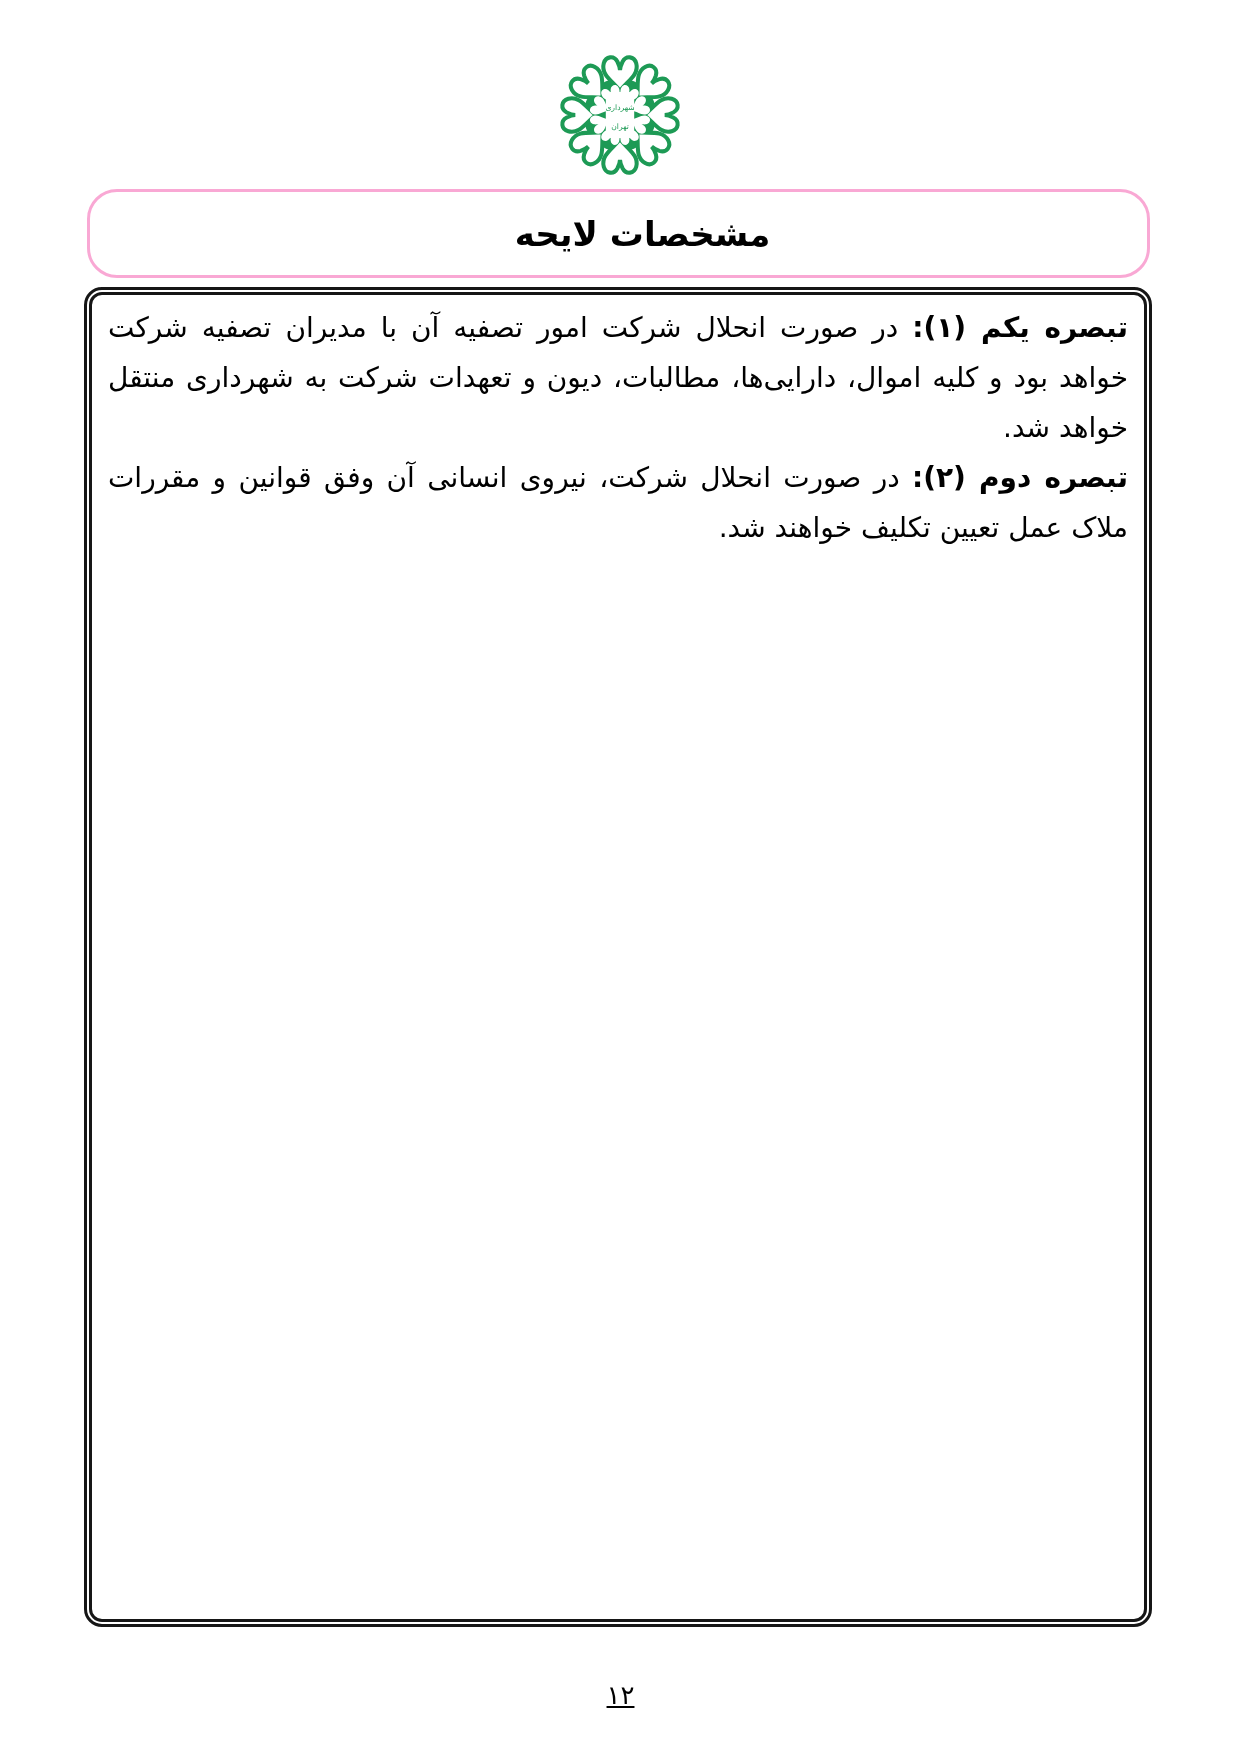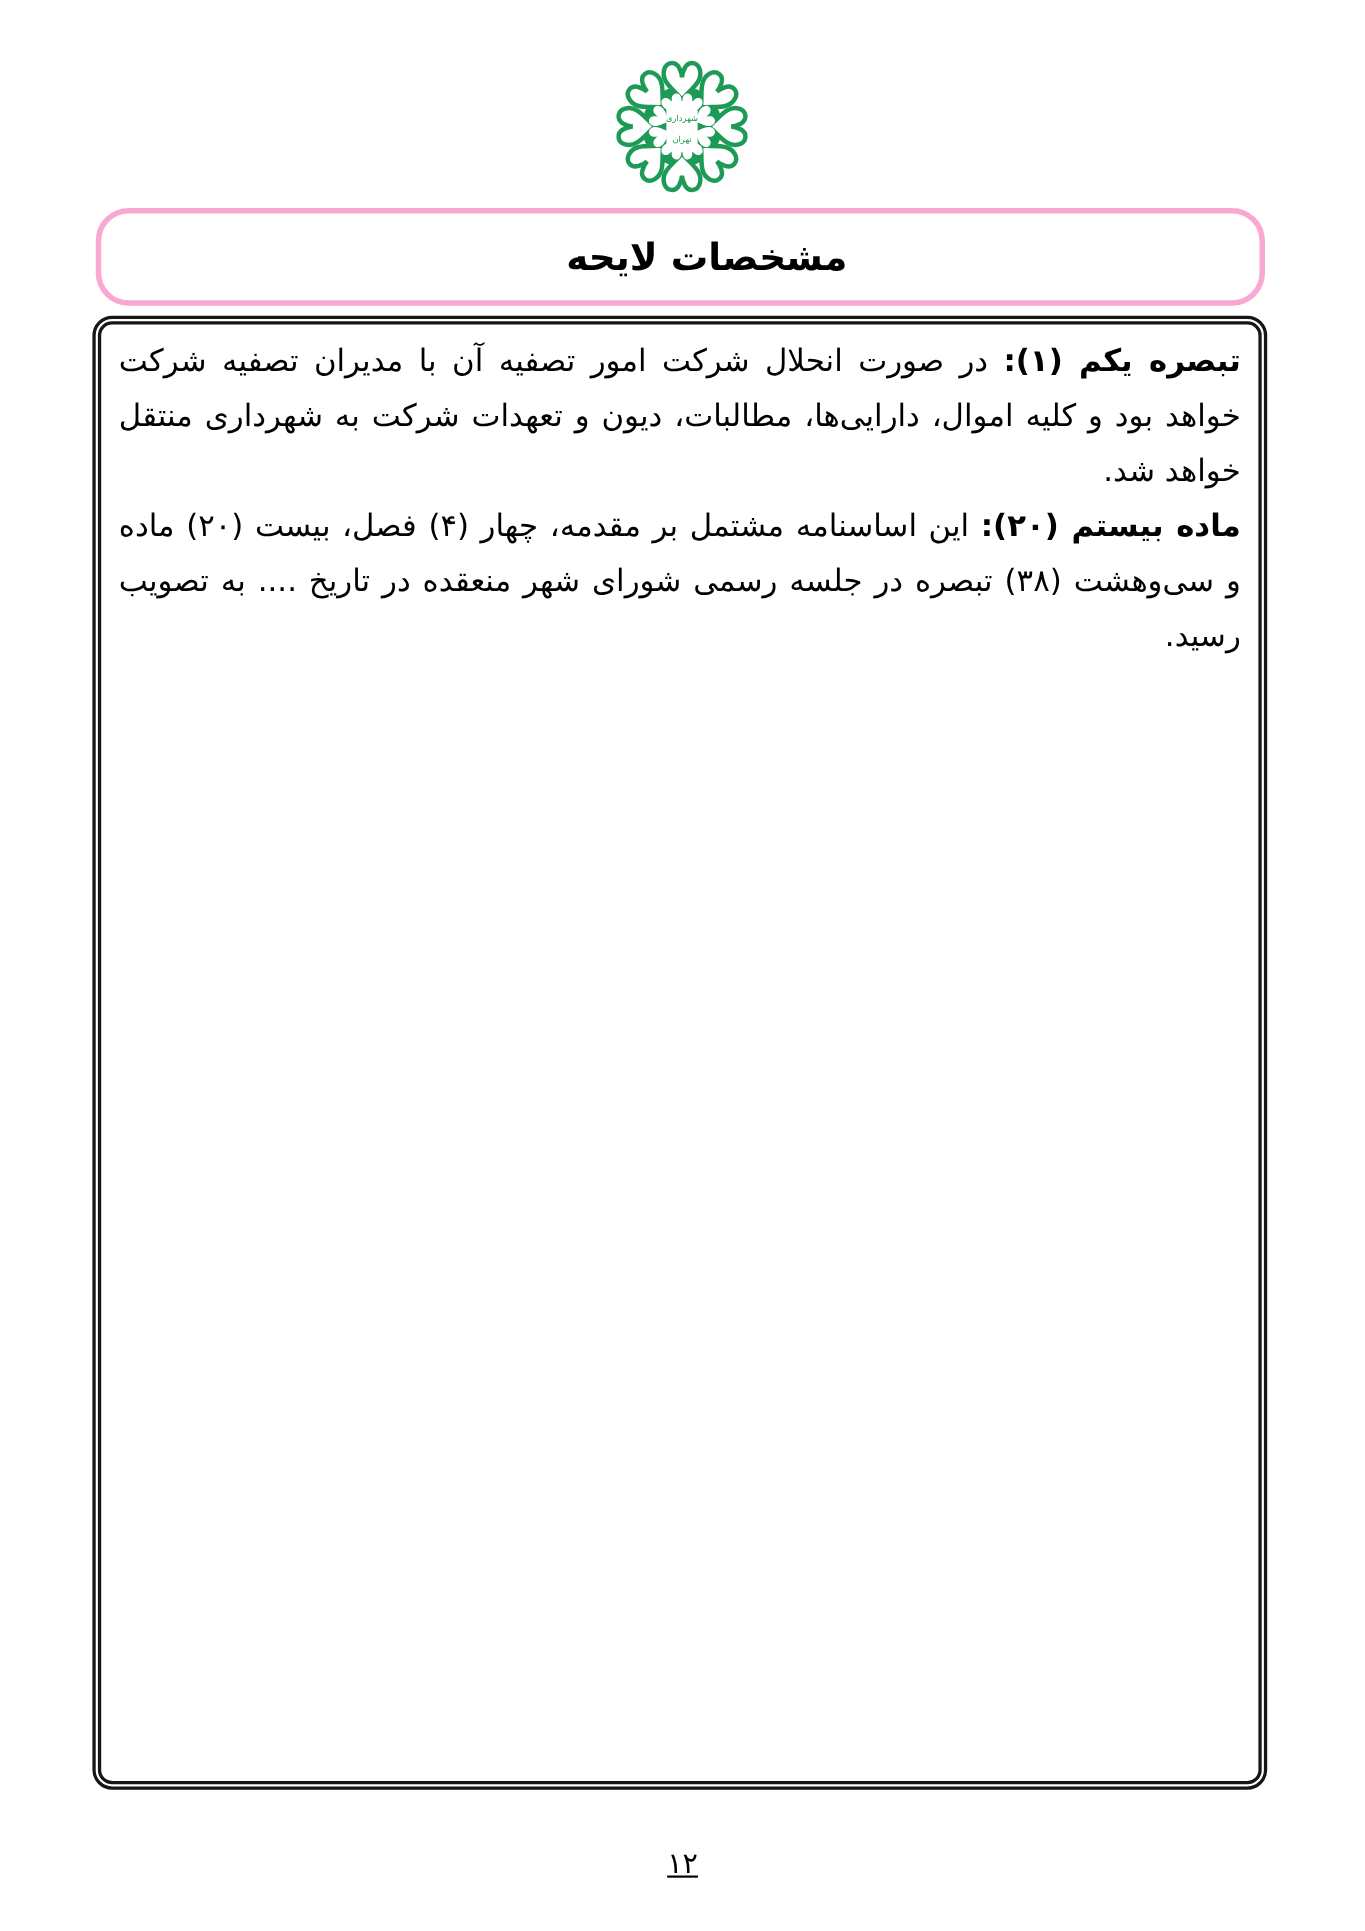--- a/index.html
+++ b/index.html
@@ -20,21 +20,21 @@
     height: 146px;
   }
   .logo svg { width: 100%; height: 100%; display: block; }
   .title-box {
     position: absolute;
     left: 87px;
     top: 189px;
     width: 1063px;
     height: 89px;
     box-sizing: border-box;
-    border: 5px solid #f9a8d4;
+    border: 3px solid #f9a8d4;
     border-radius: 30px;
     background: #ffffff;
     display: flex;
     align-items: center;
     justify-content: center;
     padding-left: 48px;
   }
   .title-box .title {
     font-size: 34px;
     font-weight: bold;
@@ -144,18 +144,18 @@
       <text x="70" y="84" text-anchor="middle" font-size="7.5" fill="#1d9a55">تهران</text>
     </svg>
   </div>
 
   <div class="title-box">
     <span class="title">مشخصات لایحه</span>
   </div>
 
   <div class="content-box">
     <p><span class="lead">تبصره یکم (۱):</span> <span>در صورت انحلال شرکت امور تصفیه آن با مدیران تصفیه شرکت خواهد بود و کلیه اموال، دارایی‌ها، مطالبات، دیون و تعهدات شرکت به شهرداری منتقل خواهد شد.</span></p>
-    <p><span class="lead">ماده بیستم (۲۰):</span> <span>این اساسنامه مشتمل بر مقدمه، چهار (۴) فصل، بیست (۲۰) ماده و سی‌وهشت (۳۸) تبصره در جلسه رسمی شورای شهر منعقده در تاریخ .... به تصویب رسید.</span></p>
+    <p><span class="lead">تبصره دوم (۲):</span> <span>در صورت انحلال شرکت، نیروی انسانی آن وفق قوانین و مقررات ملاک عمل تعیین تکلیف خواهند شد.</span></p>
   </div>
 
   <div class="page-number">۱۲</div>
 
 </div>
 
 </body></html>

